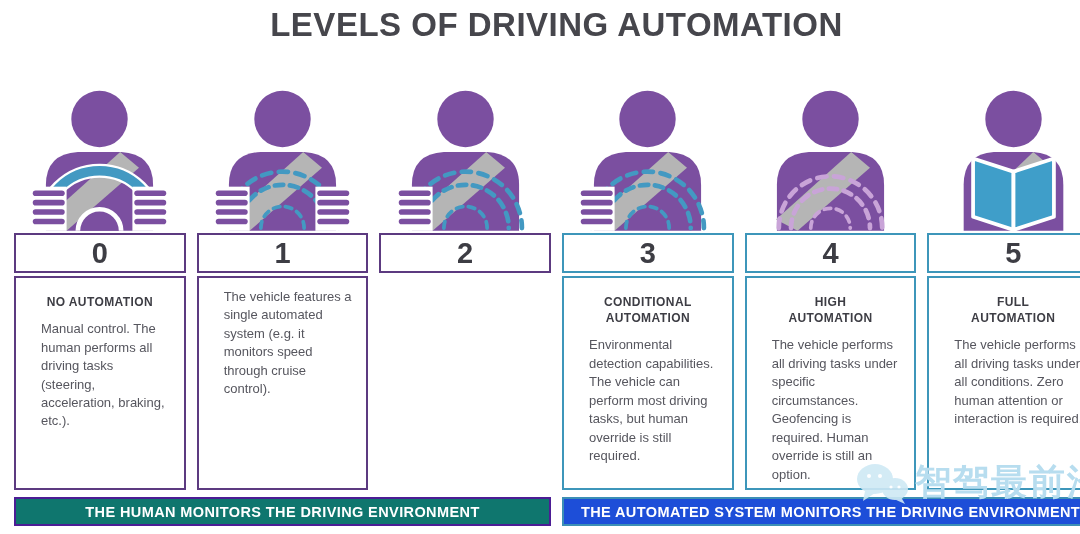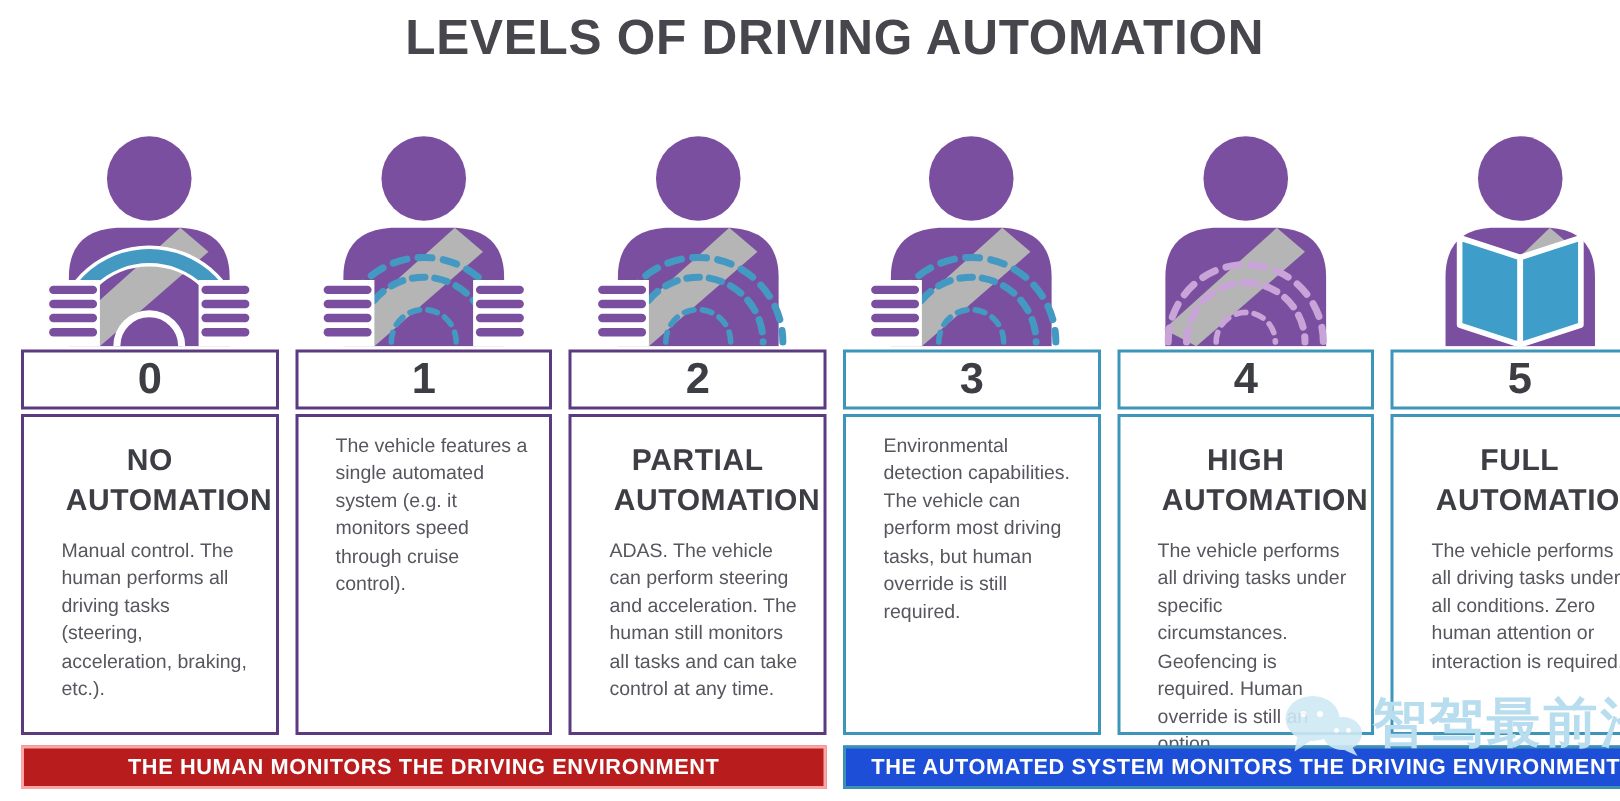--- a/index.html
+++ b/index.html
@@ -27,36 +27,36 @@
     font-size:29px;font-weight:bold;color:#3d3d44;
   }
   .descbox{
     margin-top:3px;height:210px;background:#fff;border:2px solid;
     text-align:center;
   }
   .purple-b{border-color:#5c3a80;}
   .teal-b{border-color:#3d96ba;}
   .lvlname{
     margin:16px auto 0 auto;max-width:112px;
-    font-size:20px;font-weight:bold;color:#3d3d44;
+    font-size:12px;font-weight:bold;color:#3d3d44;
     letter-spacing:0.4px;line-height:1.35;
   }
   .lvldesc{
     margin-top:10px;padding:0 13px;text-align:left;
     font-size:13px;line-height:1.42;color:#56565e;margin-left:12px;
   }
   .banners-row{
     position:absolute;top:497px;left:14px;right:14px;height:29px;
     display:flex;gap:11px;
   }
   .banner{
     flex:1;display:flex;align-items:center;justify-content:center;
     color:#ffffff;font-size:14.5px;font-weight:bold;letter-spacing:0.4px;
   }
-  .banner.purple{background:#b91c1c;border:2px solid #fca5a5;}
+  .banner.purple{background:#0f766e;border:2px solid #4c1d95;}
   .banner.blue{background:#1d4ed8;border:2px solid #3c8fb5;text-align:right;}
   .watermark{
     position:absolute;top:458px;right:8px;z-index:5;
     display:flex;align-items:center;gap:4px;
     color:#b7ddef;font-size:36px;font-weight:bold;letter-spacing:2px;
     pointer-events:none;
     justify-content:space-between;
   }
   .watermark svg{opacity:0.9;}
   svg{display:block;}
@@ -184,31 +184,28 @@
       </div>
       <div class="descbox purple-b">
         <div class="lvldesc">The vehicle features a single automated system (e.g. it monitors speed through cruise control).</div>
       </div>
     </div>
 
     <div class="column">
       <div class="numbox purple-b">
         <span>2</span>
       </div>
-      <div class="descbox purple-b">
-        <div class="lvlname">PARTIAL AUTOMATION</div>
-        <div class="lvldesc">ADAS. The vehicle can perform steering and acceleration. The human still monitors all tasks and can take control at any time.</div>
-      </div>
     </div>
 
     <div class="column">
       <div class="numbox teal-b">
         <span>3</span>
       </div>
       <div class="descbox teal-b">
+        <div class="lvlname">CONDITIONAL AUTOMATION</div>
         <div class="lvldesc">Environmental detection capabilities. The vehicle can perform most driving tasks, but human override is still required.</div>
       </div>
     </div>
 
     <div class="column">
       <div class="numbox teal-b">
         <span>4</span>
       </div>
       <div class="descbox teal-b">
         <div class="lvlname">HIGH AUTOMATION</div>

